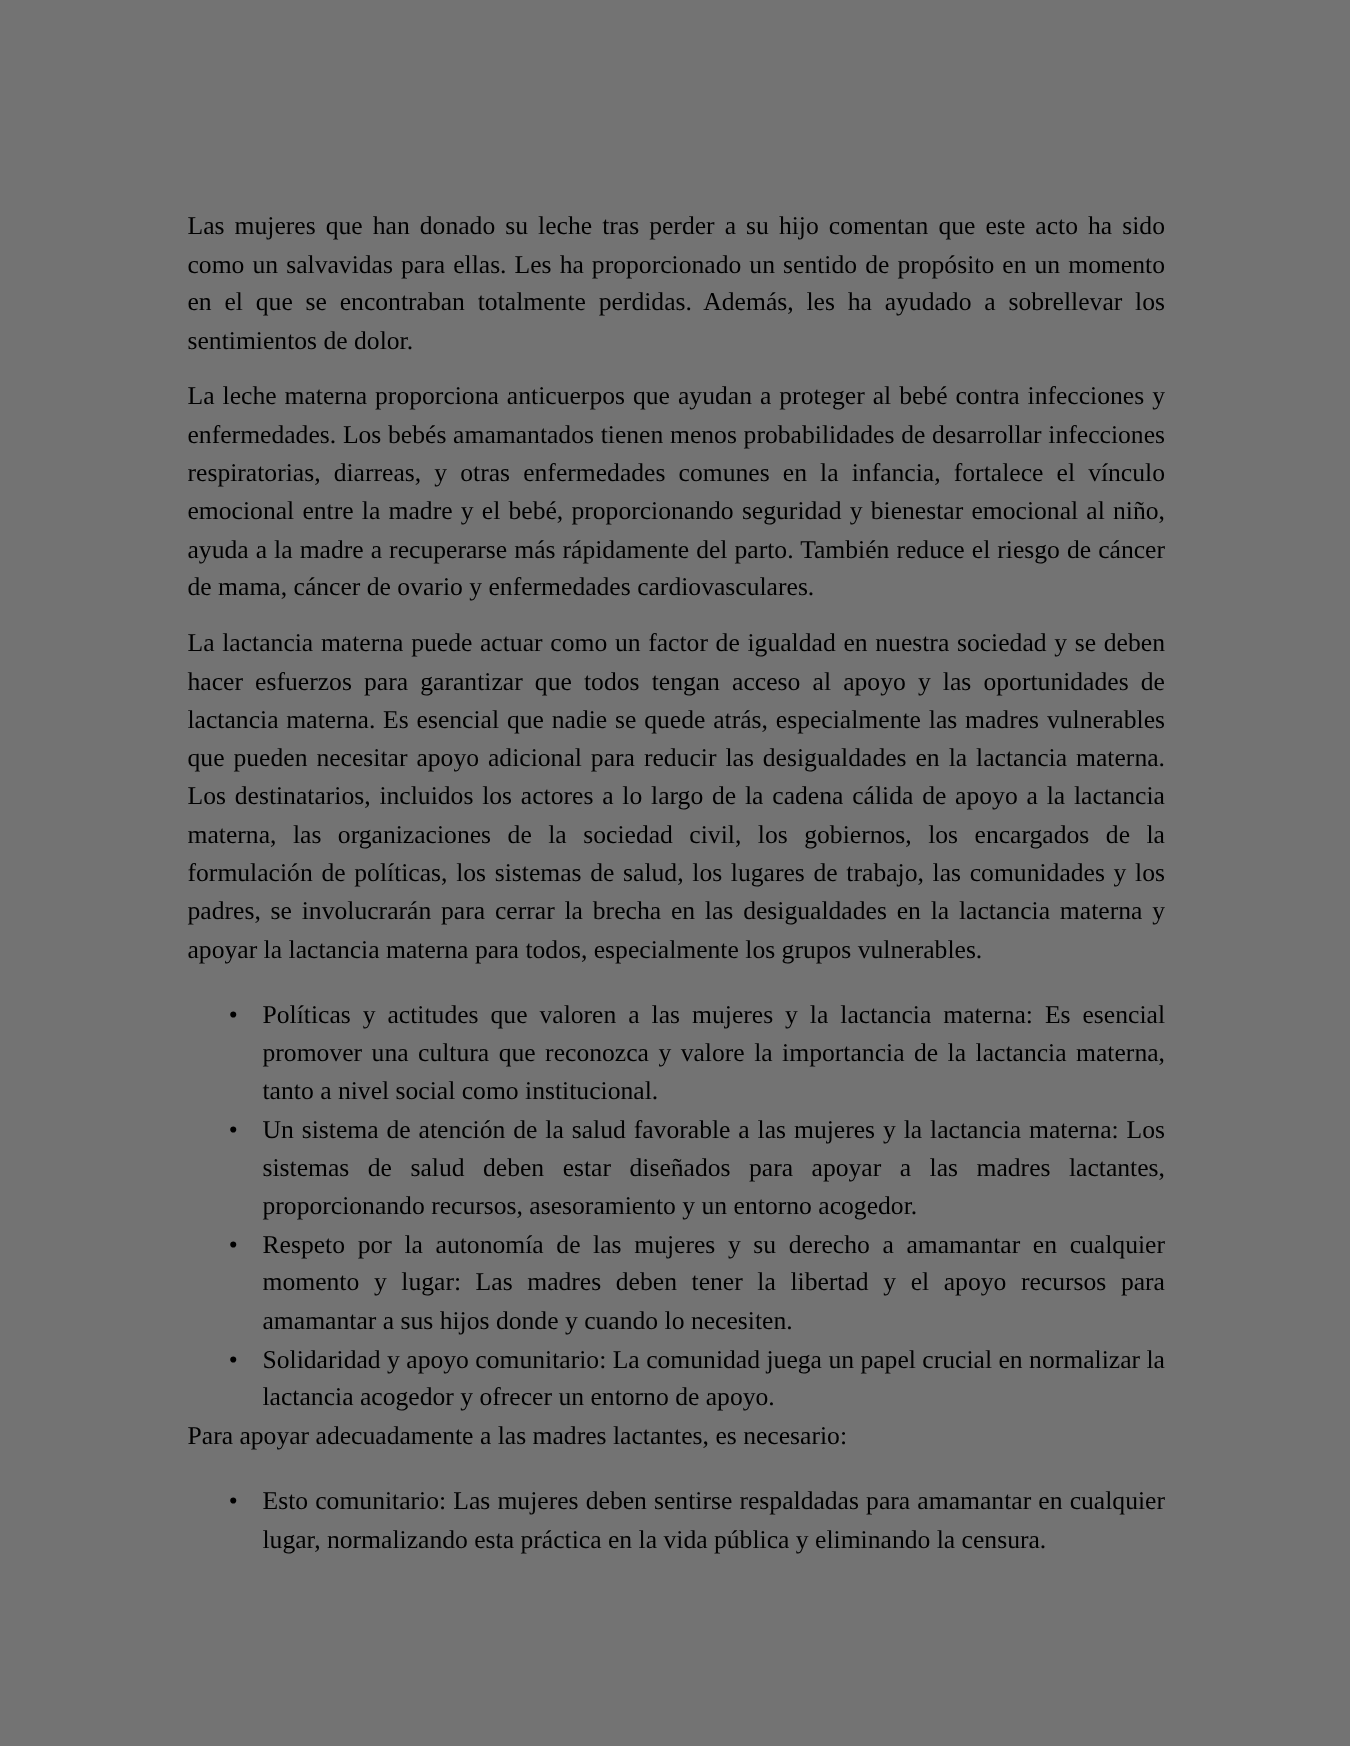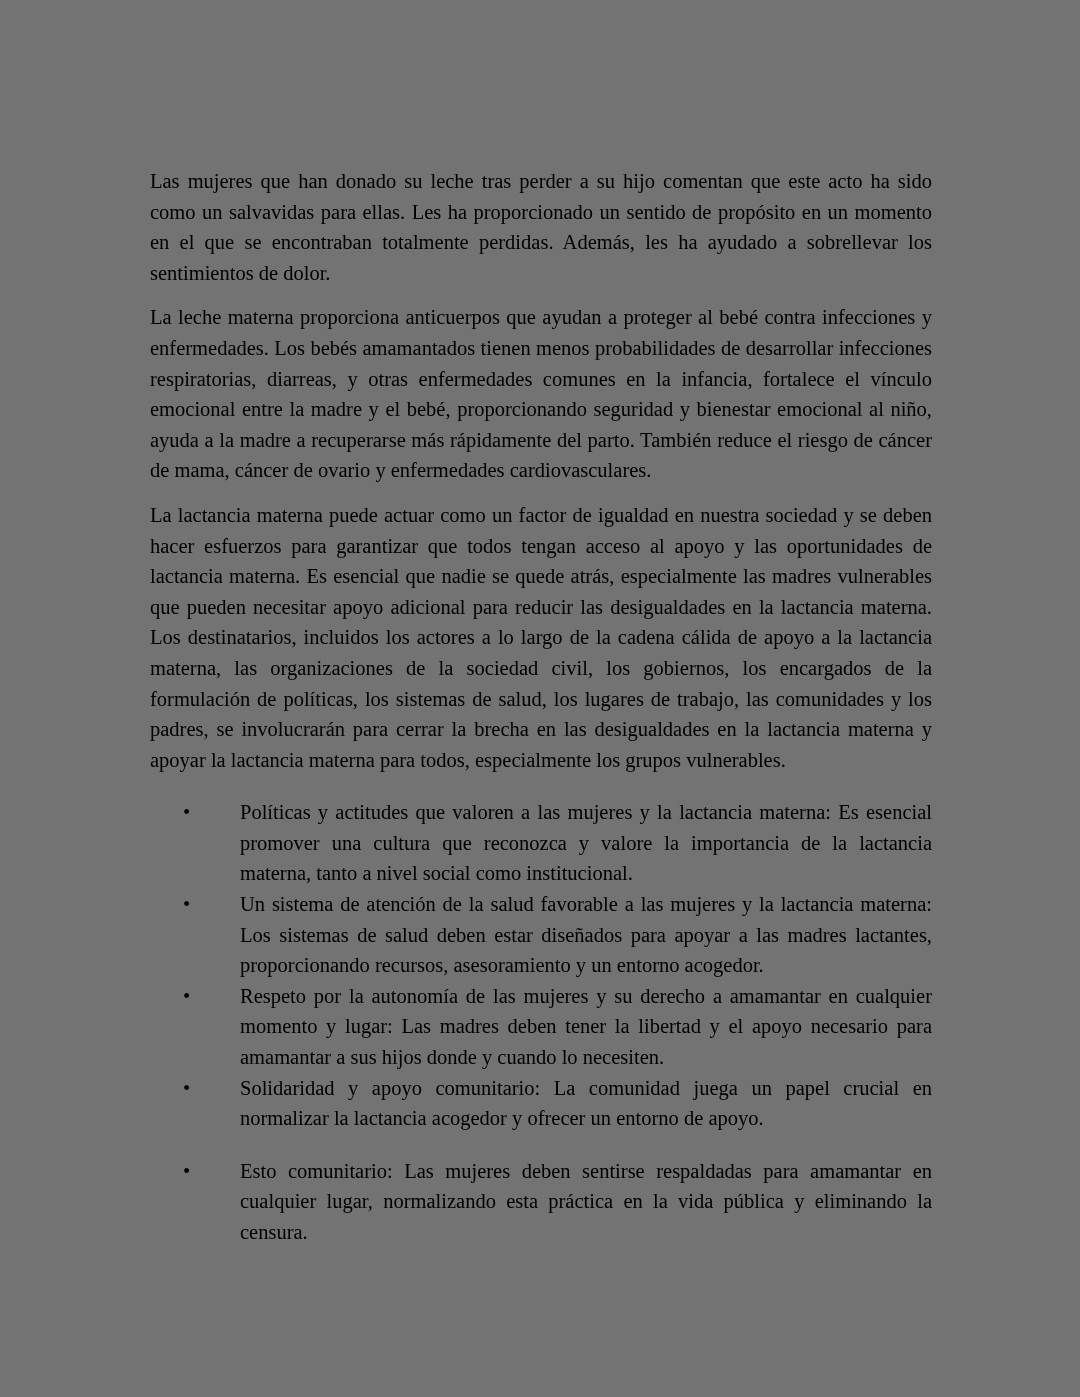--- a/index.html
+++ b/index.html
@@ -67,21 +67,20 @@
   ul.bullets li .bullet-glyph {
     position: absolute;
     left: 33px;
     top: 0;
     font-size: 20.5px;
     line-height: 30.6px;
     font-family: "Liberation Serif", "DejaVu Serif", serif;
   }
   ul.bullets li .li-text {
     display: block;
-    margin-left: 30px;
   }
 </style>
 </head>
 <body>
 
 <div class="page">
   <div class="content">
 
     <p class="para">Las mujeres que han donado su leche tras perder a su hijo comentan que este acto ha sido como un salvavidas para ellas. Les ha proporcionado un sentido de propósito en un momento en el que se encontraban totalmente perdidas. Además, les ha ayudado a sobrellevar los sentimientos de dolor.</p>
 
@@ -94,28 +93,29 @@
       <li>
         <span class="bullet-glyph">•</span>
         <span class="li-text">Políticas y actitudes que valoren a las mujeres y la lactancia materna: Es esencial promover una cultura que reconozca y valore la importancia de la lactancia materna, tanto a nivel social como institucional.</span>
       </li>
       <li>
         <span class="bullet-glyph">•</span>
         <span class="li-text">Un sistema de atención de la salud favorable a las mujeres y la lactancia materna: Los sistemas de salud deben estar diseñados para apoyar a las madres lactantes, proporcionando recursos, asesoramiento y un entorno acogedor.</span>
       </li>
       <li>
         <span class="bullet-glyph">•</span>
-        <span class="li-text">Respeto por la autonomía de las mujeres y su derecho a amamantar en cualquier momento y lugar: Las madres deben tener la libertad y el apoyo necesario para amamantar a sus hijos donde y cuando lo necesiten.</span>
+        <span class="li-text">Respeto por la autonomía de las mujeres y su derecho a amamantar en cualquier momento y lugar: Las madres deben tener la libertad y el apoyo recursos para amamantar a sus hijos donde y cuando lo necesiten.</span>
       </li>
       <li>
         <span class="bullet-glyph">•</span>
         <span class="li-text">Solidaridad y apoyo comunitario: La comunidad juega un papel crucial en normalizar la lactancia acogedor y ofrecer un entorno de apoyo.</span>
       </li>
     </ul>
 
+    <p class="para gap-before">Para apoyar adecuadamente a las madres lactantes, es necesario:</p>
 
     <ul class="bullets second-list">
       <li>
         <span class="bullet-glyph">•</span>
         <span class="li-text">Esto comunitario: Las mujeres deben sentirse respaldadas para amamantar en cualquier lugar, normalizando esta práctica en la vida pública y eliminando la censura.</span>
       </li>
     </ul>
 
   </div>
 </div>

